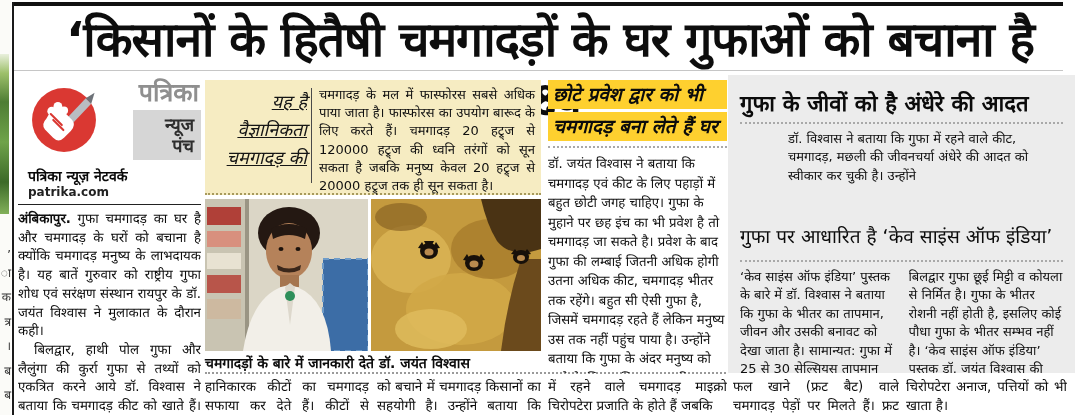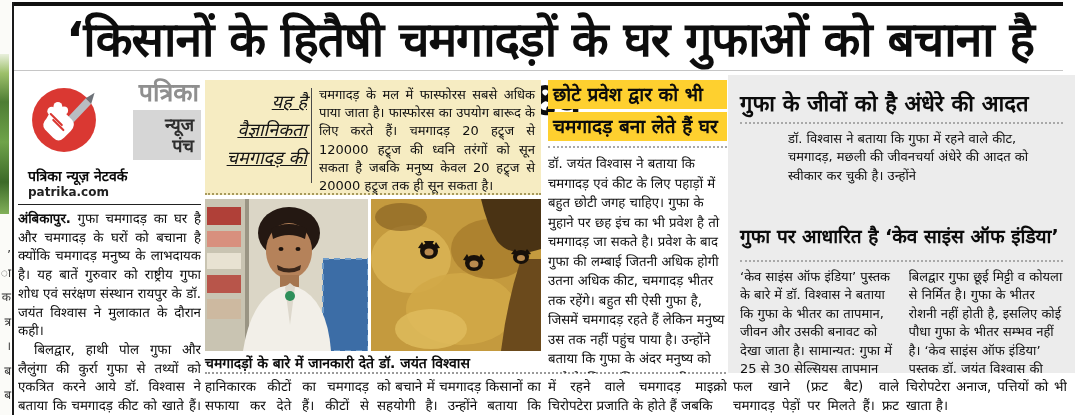--- a/index.html
+++ b/index.html
@@ -48,29 +48,29 @@
   .photo{ position:absolute; top:199px; height:152px; overflow:hidden; }
   .photo-man{ left:205px; width:163px; }
   .photo-cave{ left:371px; width:170px; }
   .photo svg{ display:block; width:100%; height:100%; }
   .caption{ position:absolute; left:205px; top:353px; width:522px; font-size:14px; font-weight:bold; color:#0c0c0c; }
   .caption-rule{ position:absolute; left:205px; top:372px; width:521px; border-top:2px dotted #9a9a9a; }
 
   
   .col-mid{ position:absolute; left:548px; top:80px; width:179px; height:293px; overflow:hidden; }
   .hl-band{ background:#fed02f; padding:2px 5px 3px; font-size:19px; font-weight:bold;
-    line-height:24px; margin-bottom:3px; white-space:nowrap; color:#0c0c0c; }
+    line-height:24px; margin-bottom:3px; white-space:nowrap; color:#0c0c0c;font-style:italic; }
   .dotted{ border-top:2px dotted #a9a9a9; margin:5px 0 6px; }
   .mid-body{ font-size:13.2px; line-height:19.5px; color:#101010; }
 
   
   .panel{ position:absolute; left:728px; top:75px; width:347px; height:298px; background:#ececec;
     padding:10px 12px 0; overflow:hidden; }
   .panel h2{ font-size:22px; font-weight:bold; margin:2px 0 3px; color:#0b0b0b; white-space:nowrap; }
-  .panel h3{ font-size:19px; font-weight:bold; margin:7px 0 11px; color:#0b0b0b; white-space:nowrap; }
+  .panel h3{ font-size:19px; font-weight:normal; margin:7px 0 11px; color:#0b0b0b; white-space:nowrap; }
   .two-col{ display:flex; gap:14px; }
   .two-col p{ flex:1; font-size:13px; line-height:18.4px; color:#101010; }
   .tc-a{ height:86px; overflow:hidden;margin-left:48px; }
   .tc-b{ height:152px; overflow:hidden; }
 
   
   .cont{ position:absolute; top:378px; height:37px; font-size:13.4px; line-height:18.5px;
     text-align:justify; overflow:hidden; color:#0e0e0e; }
   .cont1{ left:205px; width:164px; }
   .cont2{ left:377px; width:164px; }

